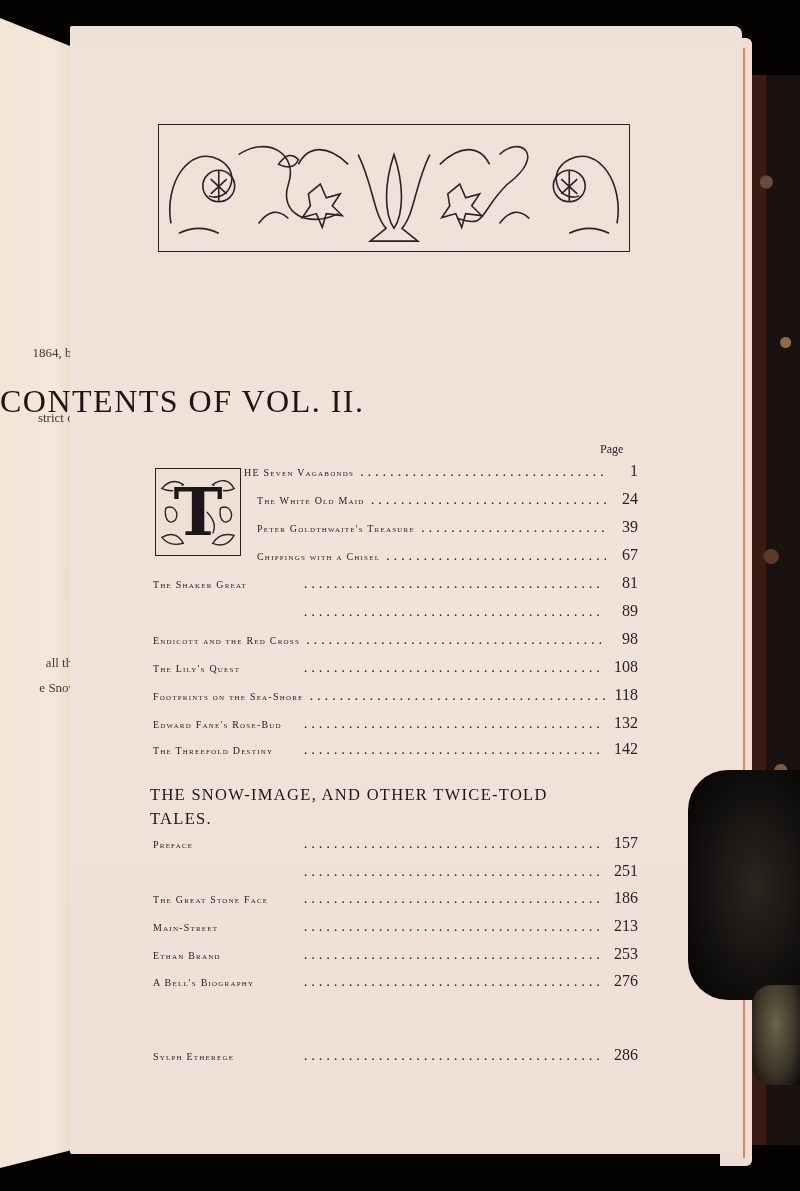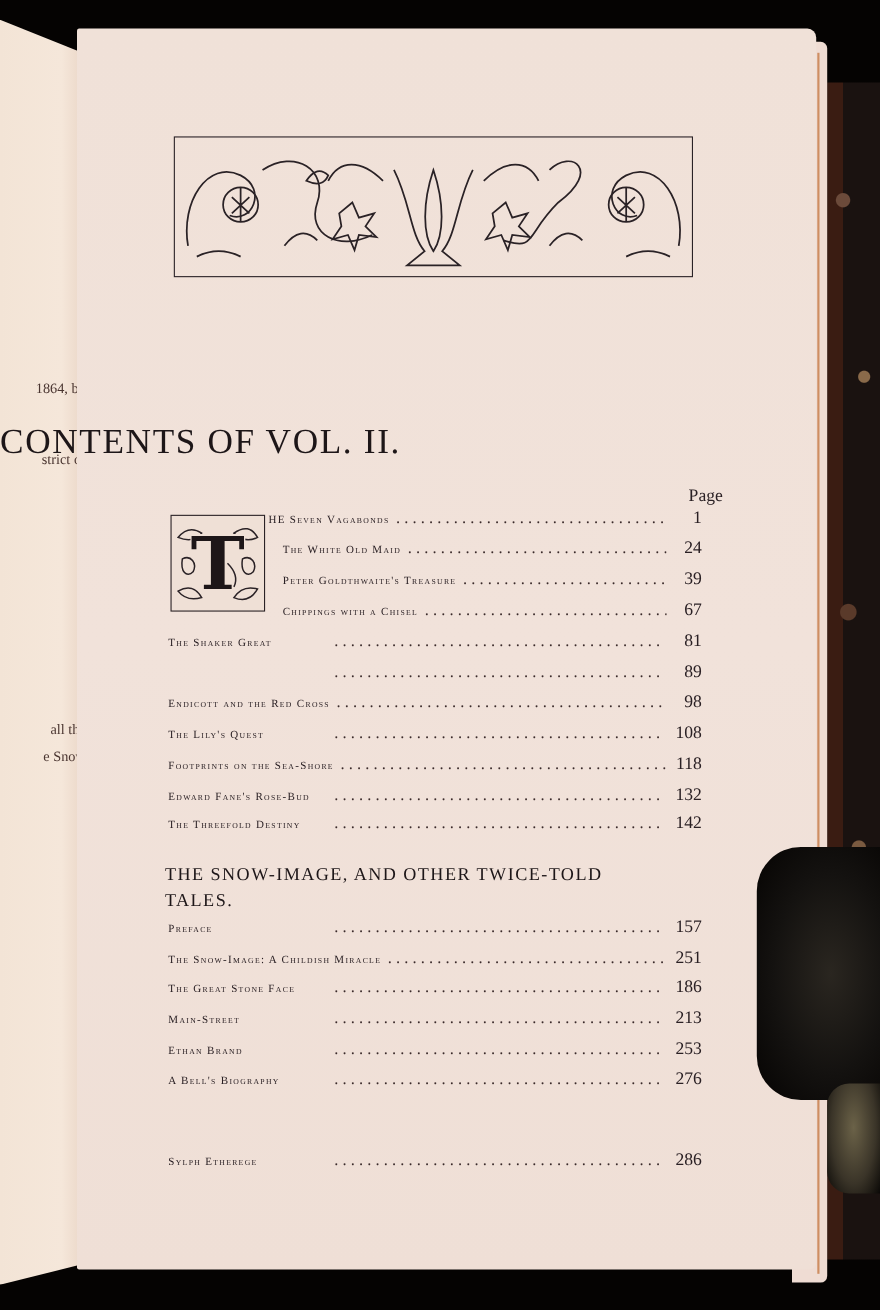--- a/index.html
+++ b/index.html
@@ -61,21 +61,21 @@
     position:absolute; left:158px; top:124px; width:472px; height:128px;
     border:1.5px solid #2a2226; box-sizing:border-box;
   }
   .ornament svg { width:100%; height:100%; display:block; }
   .title {
     position:absolute; left:0; width:790px; top:383px; 
     font-family:"Liberation Serif", serif; font-size:32px; letter-spacing:1.5px; color:#1d1618;
   }
   .page-label {
     position:absolute; left:600px; top:442px;
-    font-family:"Liberation Serif", serif; font-size:16px; color:#2a2024;margin-left:26px;
+    font-family:"Liberation Serif", serif; font-size:12px; color:#2a2024;
   }
   .toc-row {
     position:absolute; display:flex; align-items:baseline; height:24px;
     font-family:"Liberation Serif", serif; color:#2a2024;
   }
   .toc-title {
     font-size:10px; font-variant:small-caps; letter-spacing:1.2px; white-space:nowrap;
   }
   .dots {
     flex:1; overflow:hidden; white-space:nowrap; font-size:15px;
@@ -220,21 +220,20 @@
   <div>THE SNOW-IMAGE, AND OTHER TWICE-TOLD</div>
   <div>TALES.</div>
 </div>
 
 <div class="toc-row" style="left:153px;width:485px;top:834px">
   <span class="toc-title">Preface</span>
   <span class="dots">. . . . . . . . . . . . . . . . . . . . . . . . . . . . . . . . . . . . . . . .</span>
   <span class="toc-page">157</span>
 </div>
 <div class="toc-row" style="left:153px;width:485px;top:862px">
-  <span class="toc-title">The Snow-Image: A Childish Miracle</span>
   <span class="dots">. . . . . . . . . . . . . . . . . . . . . . . . . . . . . . . . . . . . . . . .</span>
   <span class="toc-page">251</span>
 </div>
 <div class="toc-row" style="left:153px;width:485px;top:889px">
   <span class="toc-title">The Great Stone Face</span>
   <span class="dots">. . . . . . . . . . . . . . . . . . . . . . . . . . . . . . . . . . . . . . . .</span>
   <span class="toc-page">186</span>
 </div>
 <div class="toc-row" style="left:153px;width:485px;top:917px">
   <span class="toc-title">Main-Street</span>

